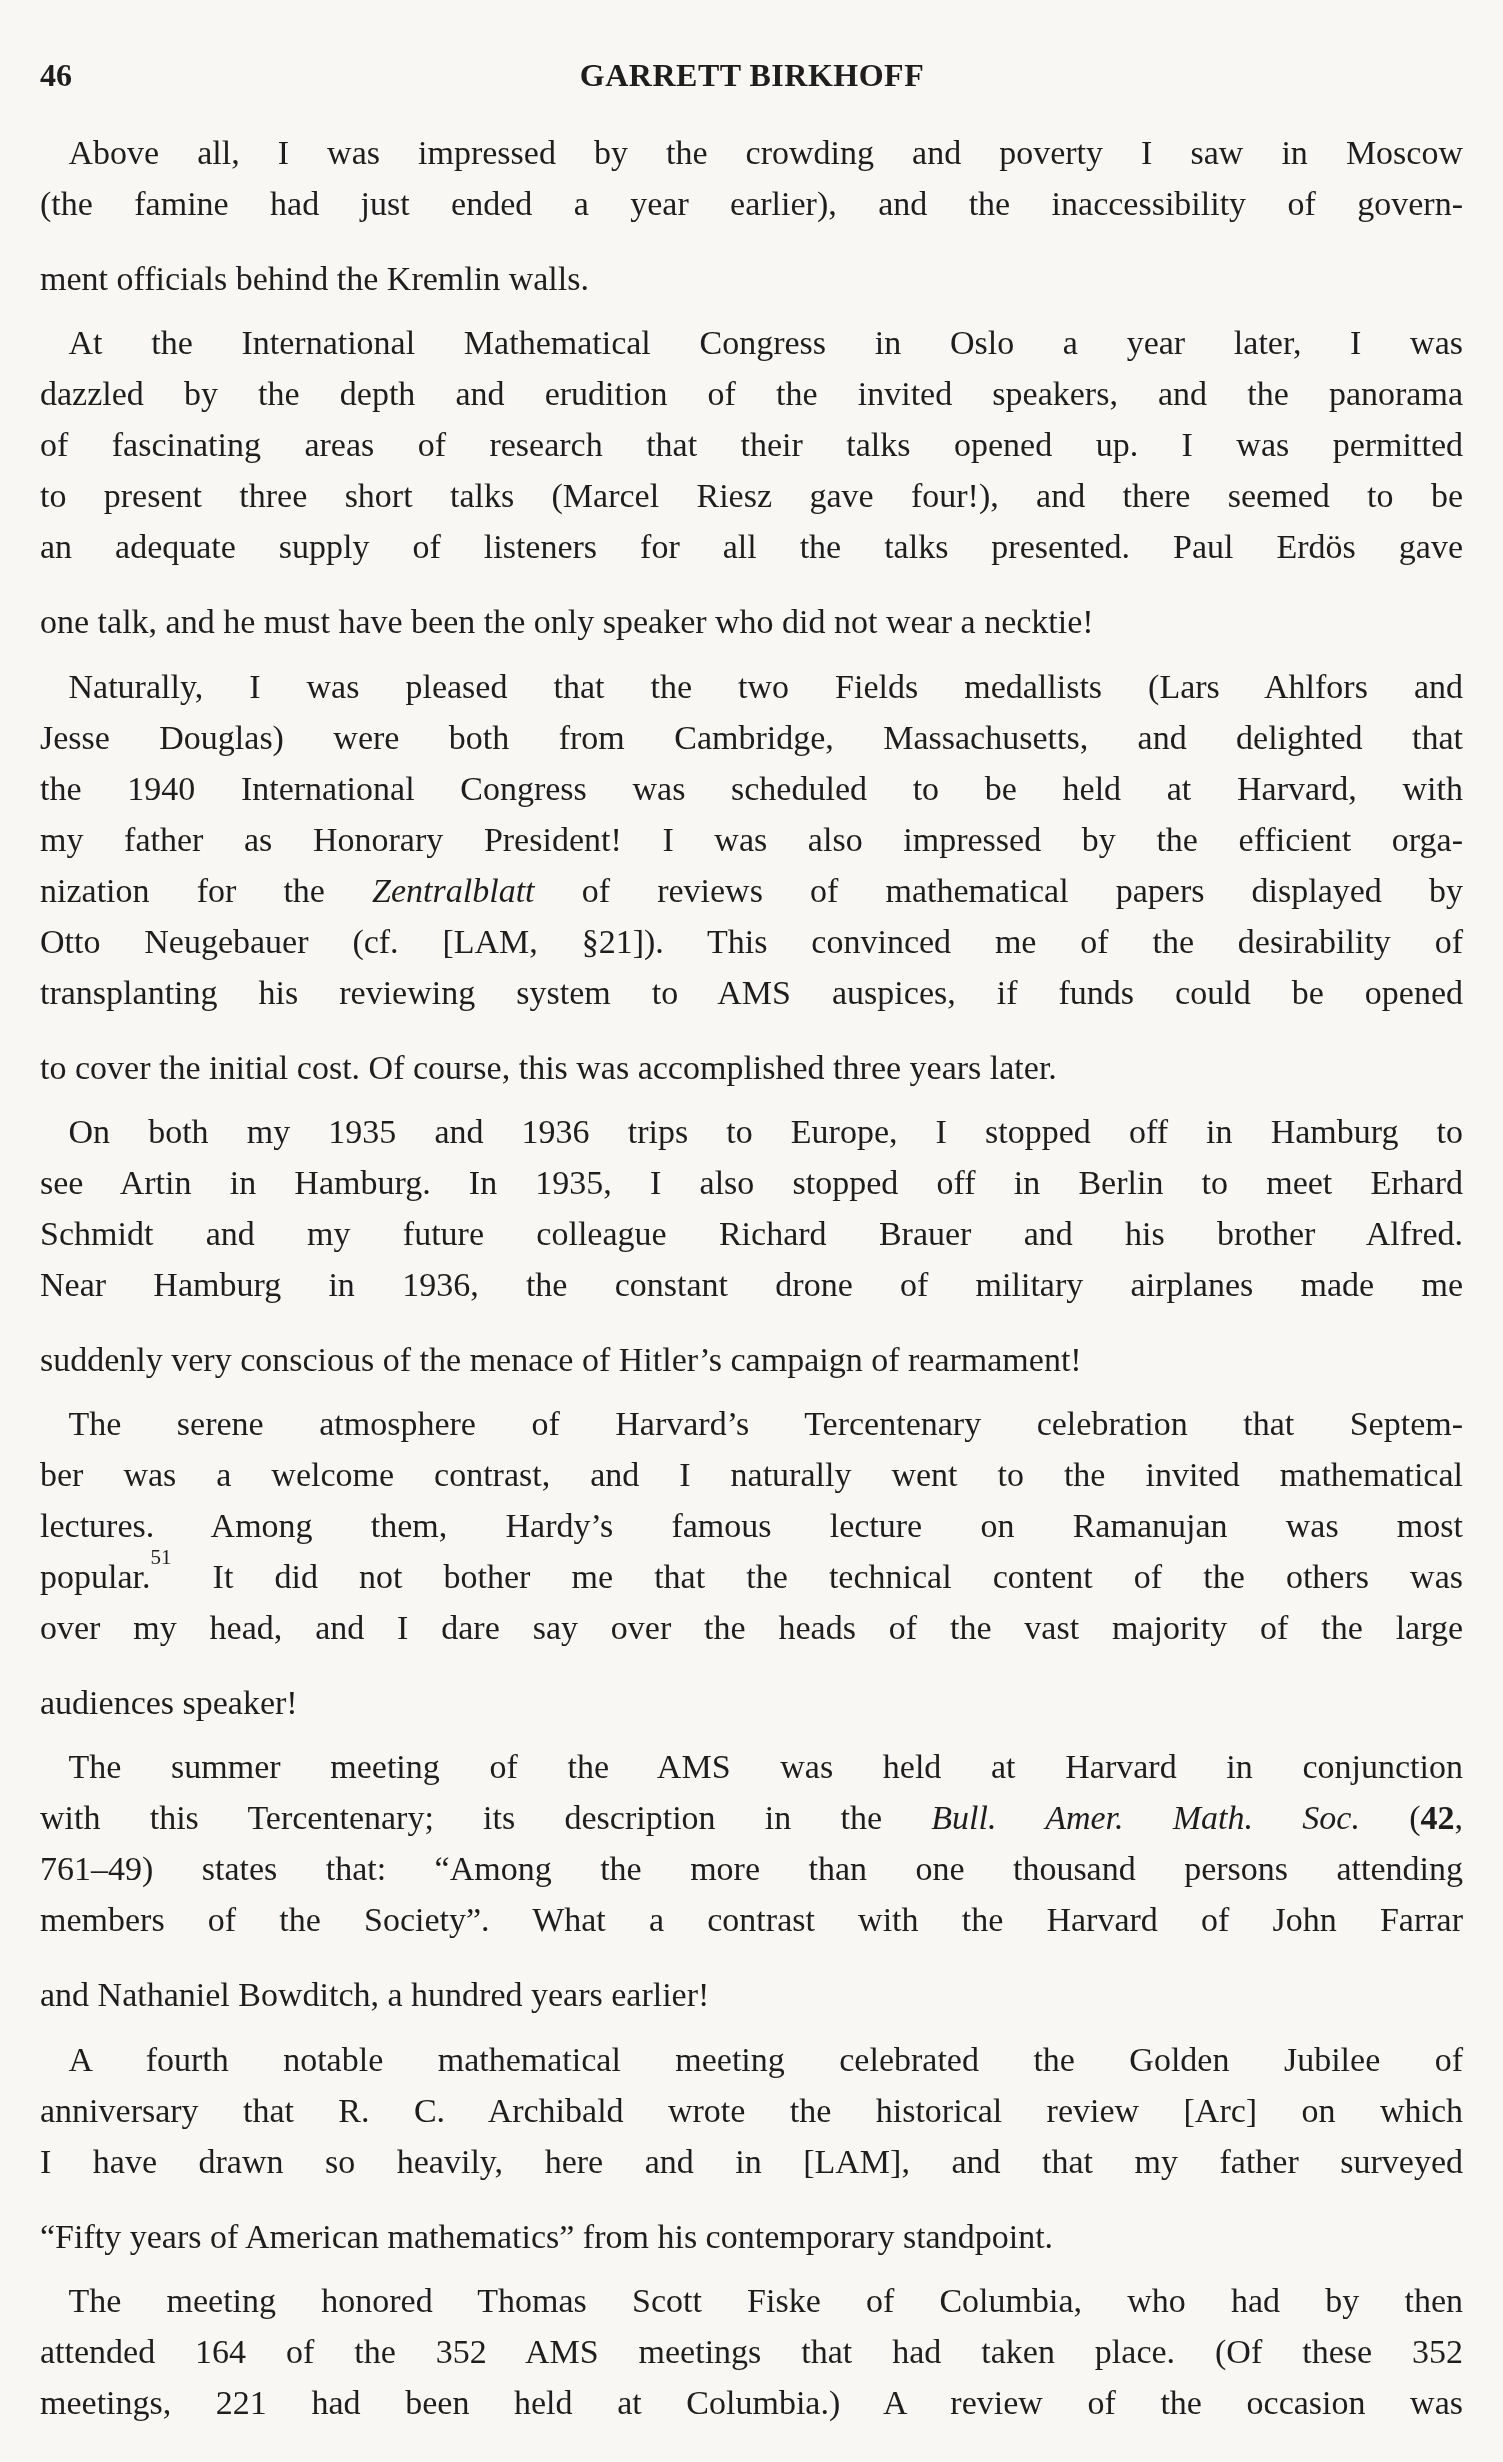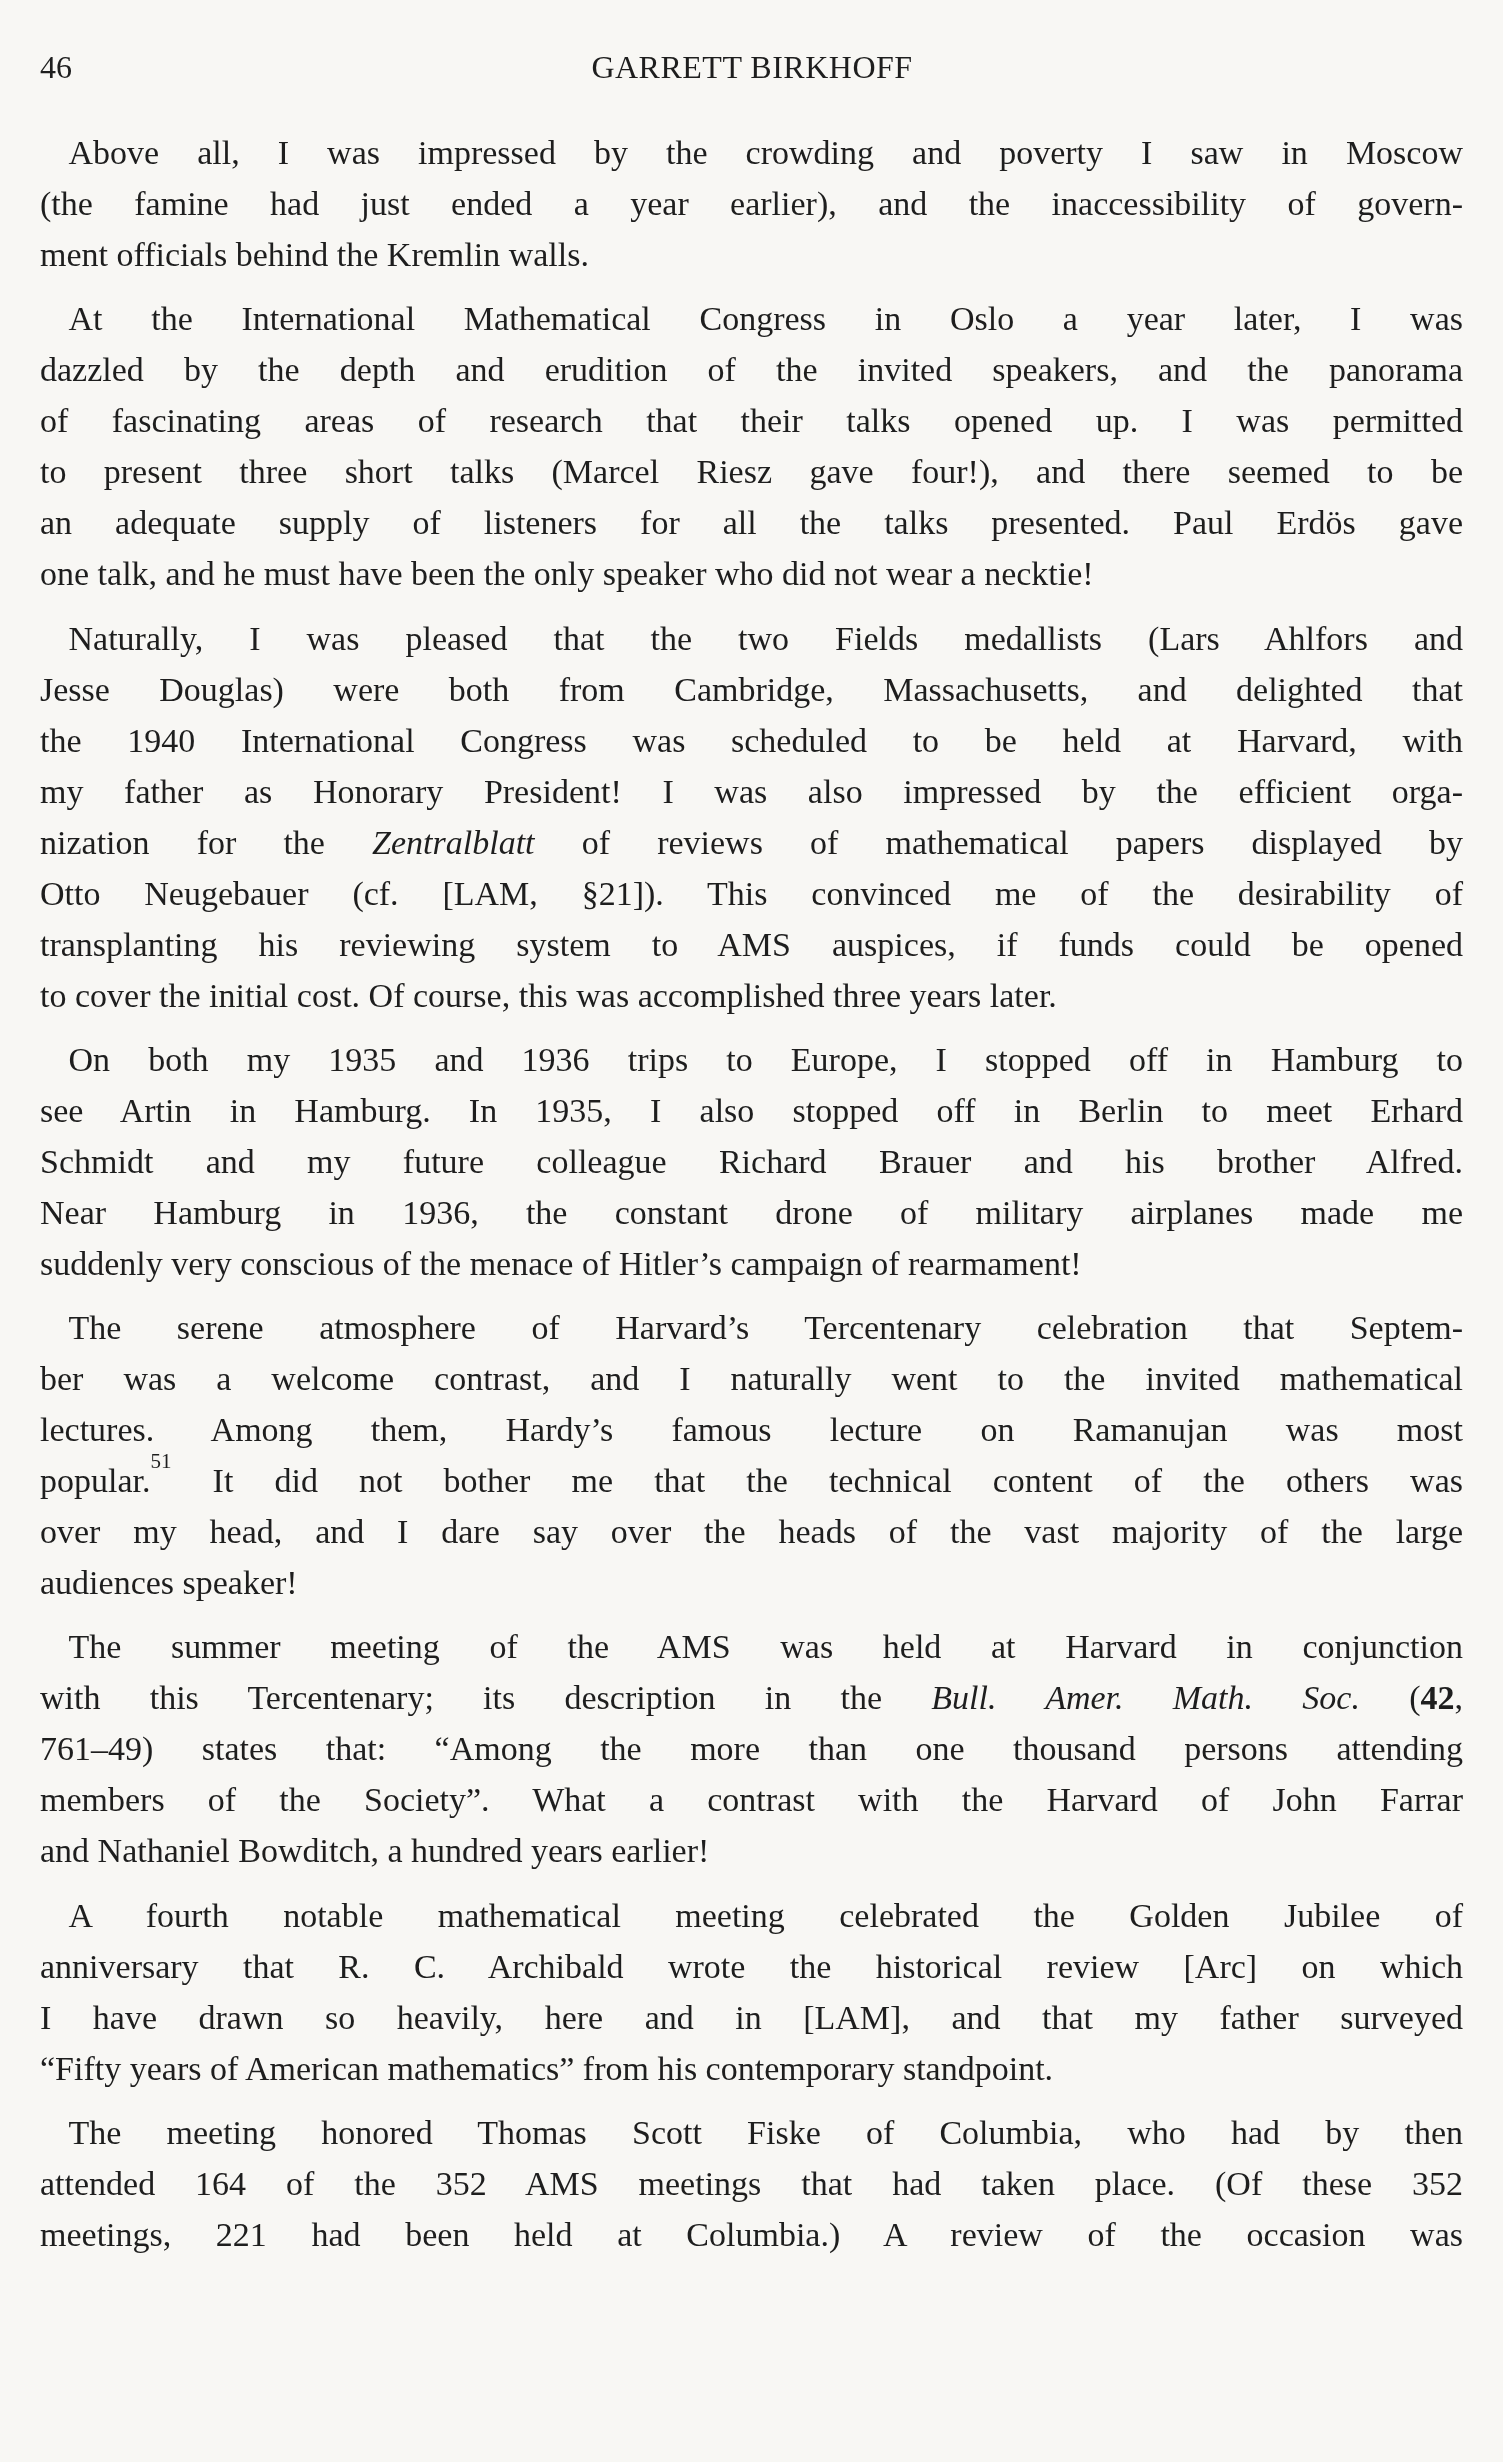--- a/index.html
+++ b/index.html
@@ -12,24 +12,25 @@
     width: 1504px;
     height: 2462px;
     background: #f8f7f4;
     font-family: "Liberation Serif", serif;
     color: #1e1e1e;
     overflow: hidden;
     margin: 0 auto;
   }
   .header {
     position: absolute;
-    top: 48px;
+    top: 56px;
     left: 0;
     width: 100%;
     height: 42px;
+    font-weight: bold;
   }
   .page-num {
     position: absolute;
     left: 40px;
     top: 0;
     font-size: 32px;
     line-height: 38px;
   }
   .running-head {
     position: absolute;
@@ -51,20 +52,21 @@
     margin: 0 0 13.3px 0;
   }
   .line {
     font-size: 34px;
     line-height: 51px;
     text-align: justify;
     text-align-last: justify;
   }
   .line.flush {
     text-align-last: left;
+    margin-top: 24px;
   }
   .para .line:first-child {
     text-indent: 28.5px;
   }
   .line i { }
   .line b { font-weight: bold; }
   .line sup {
     font-size: 21px;
     line-height: 0;
     position: relative;

